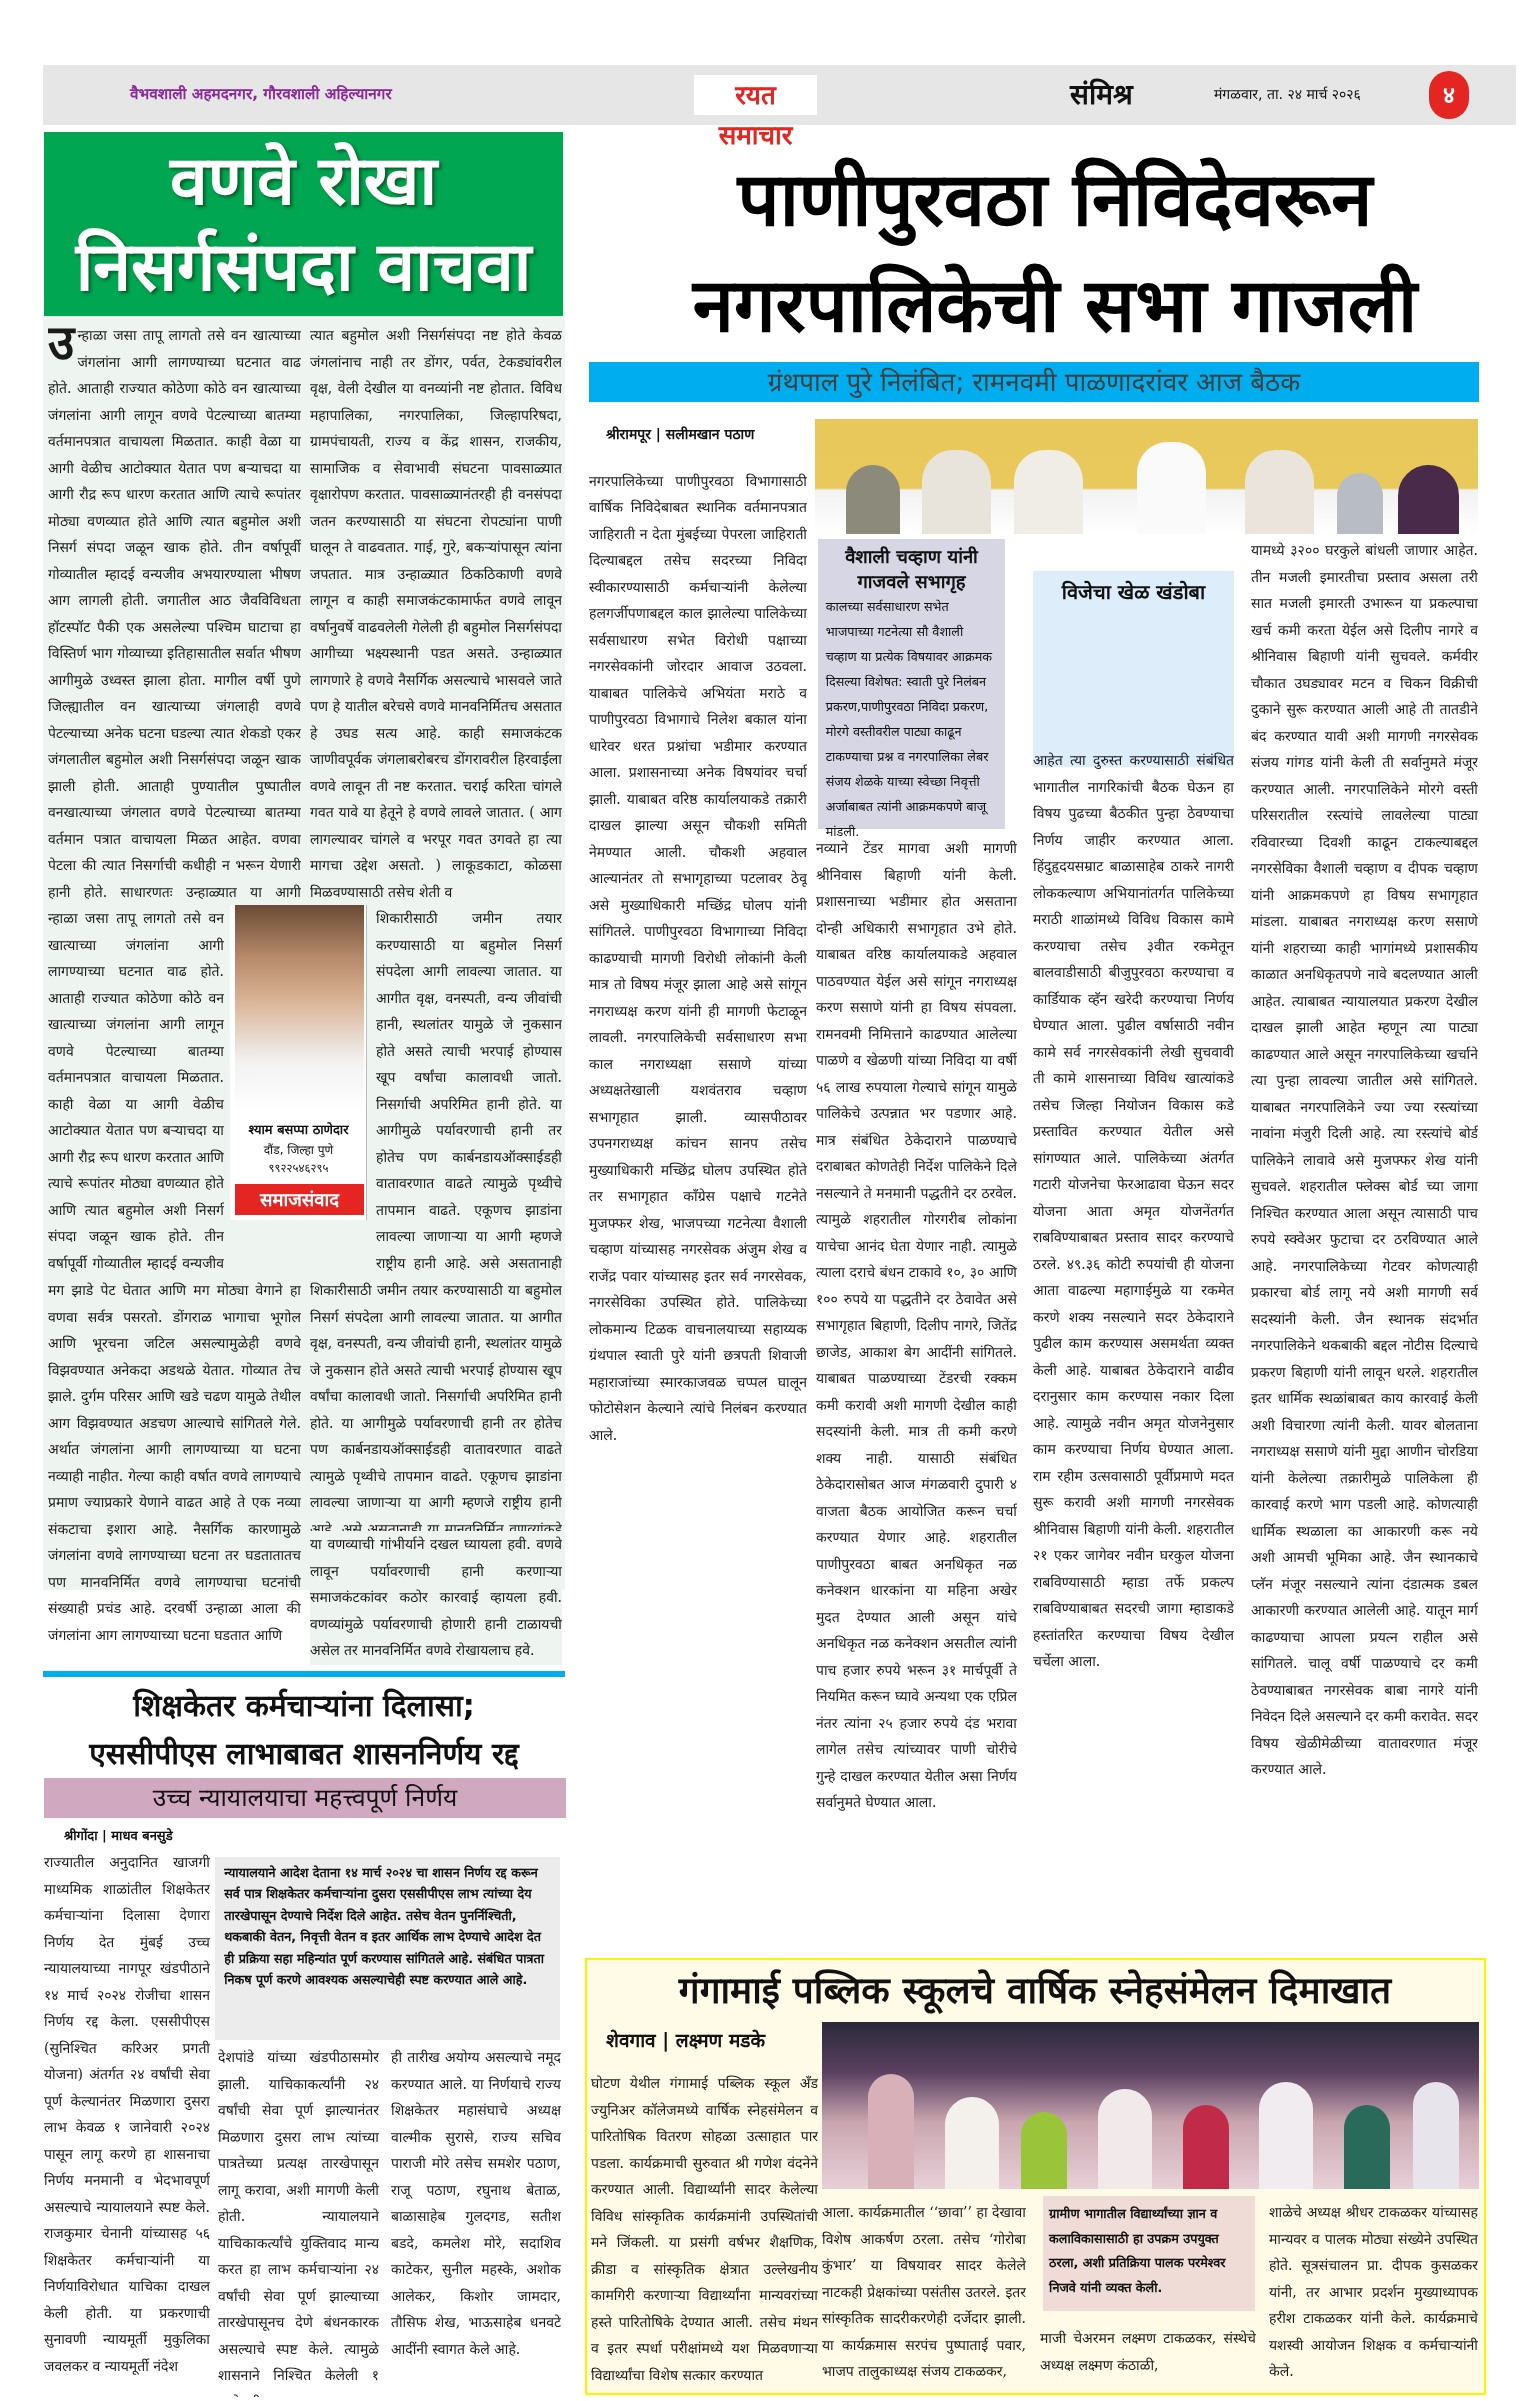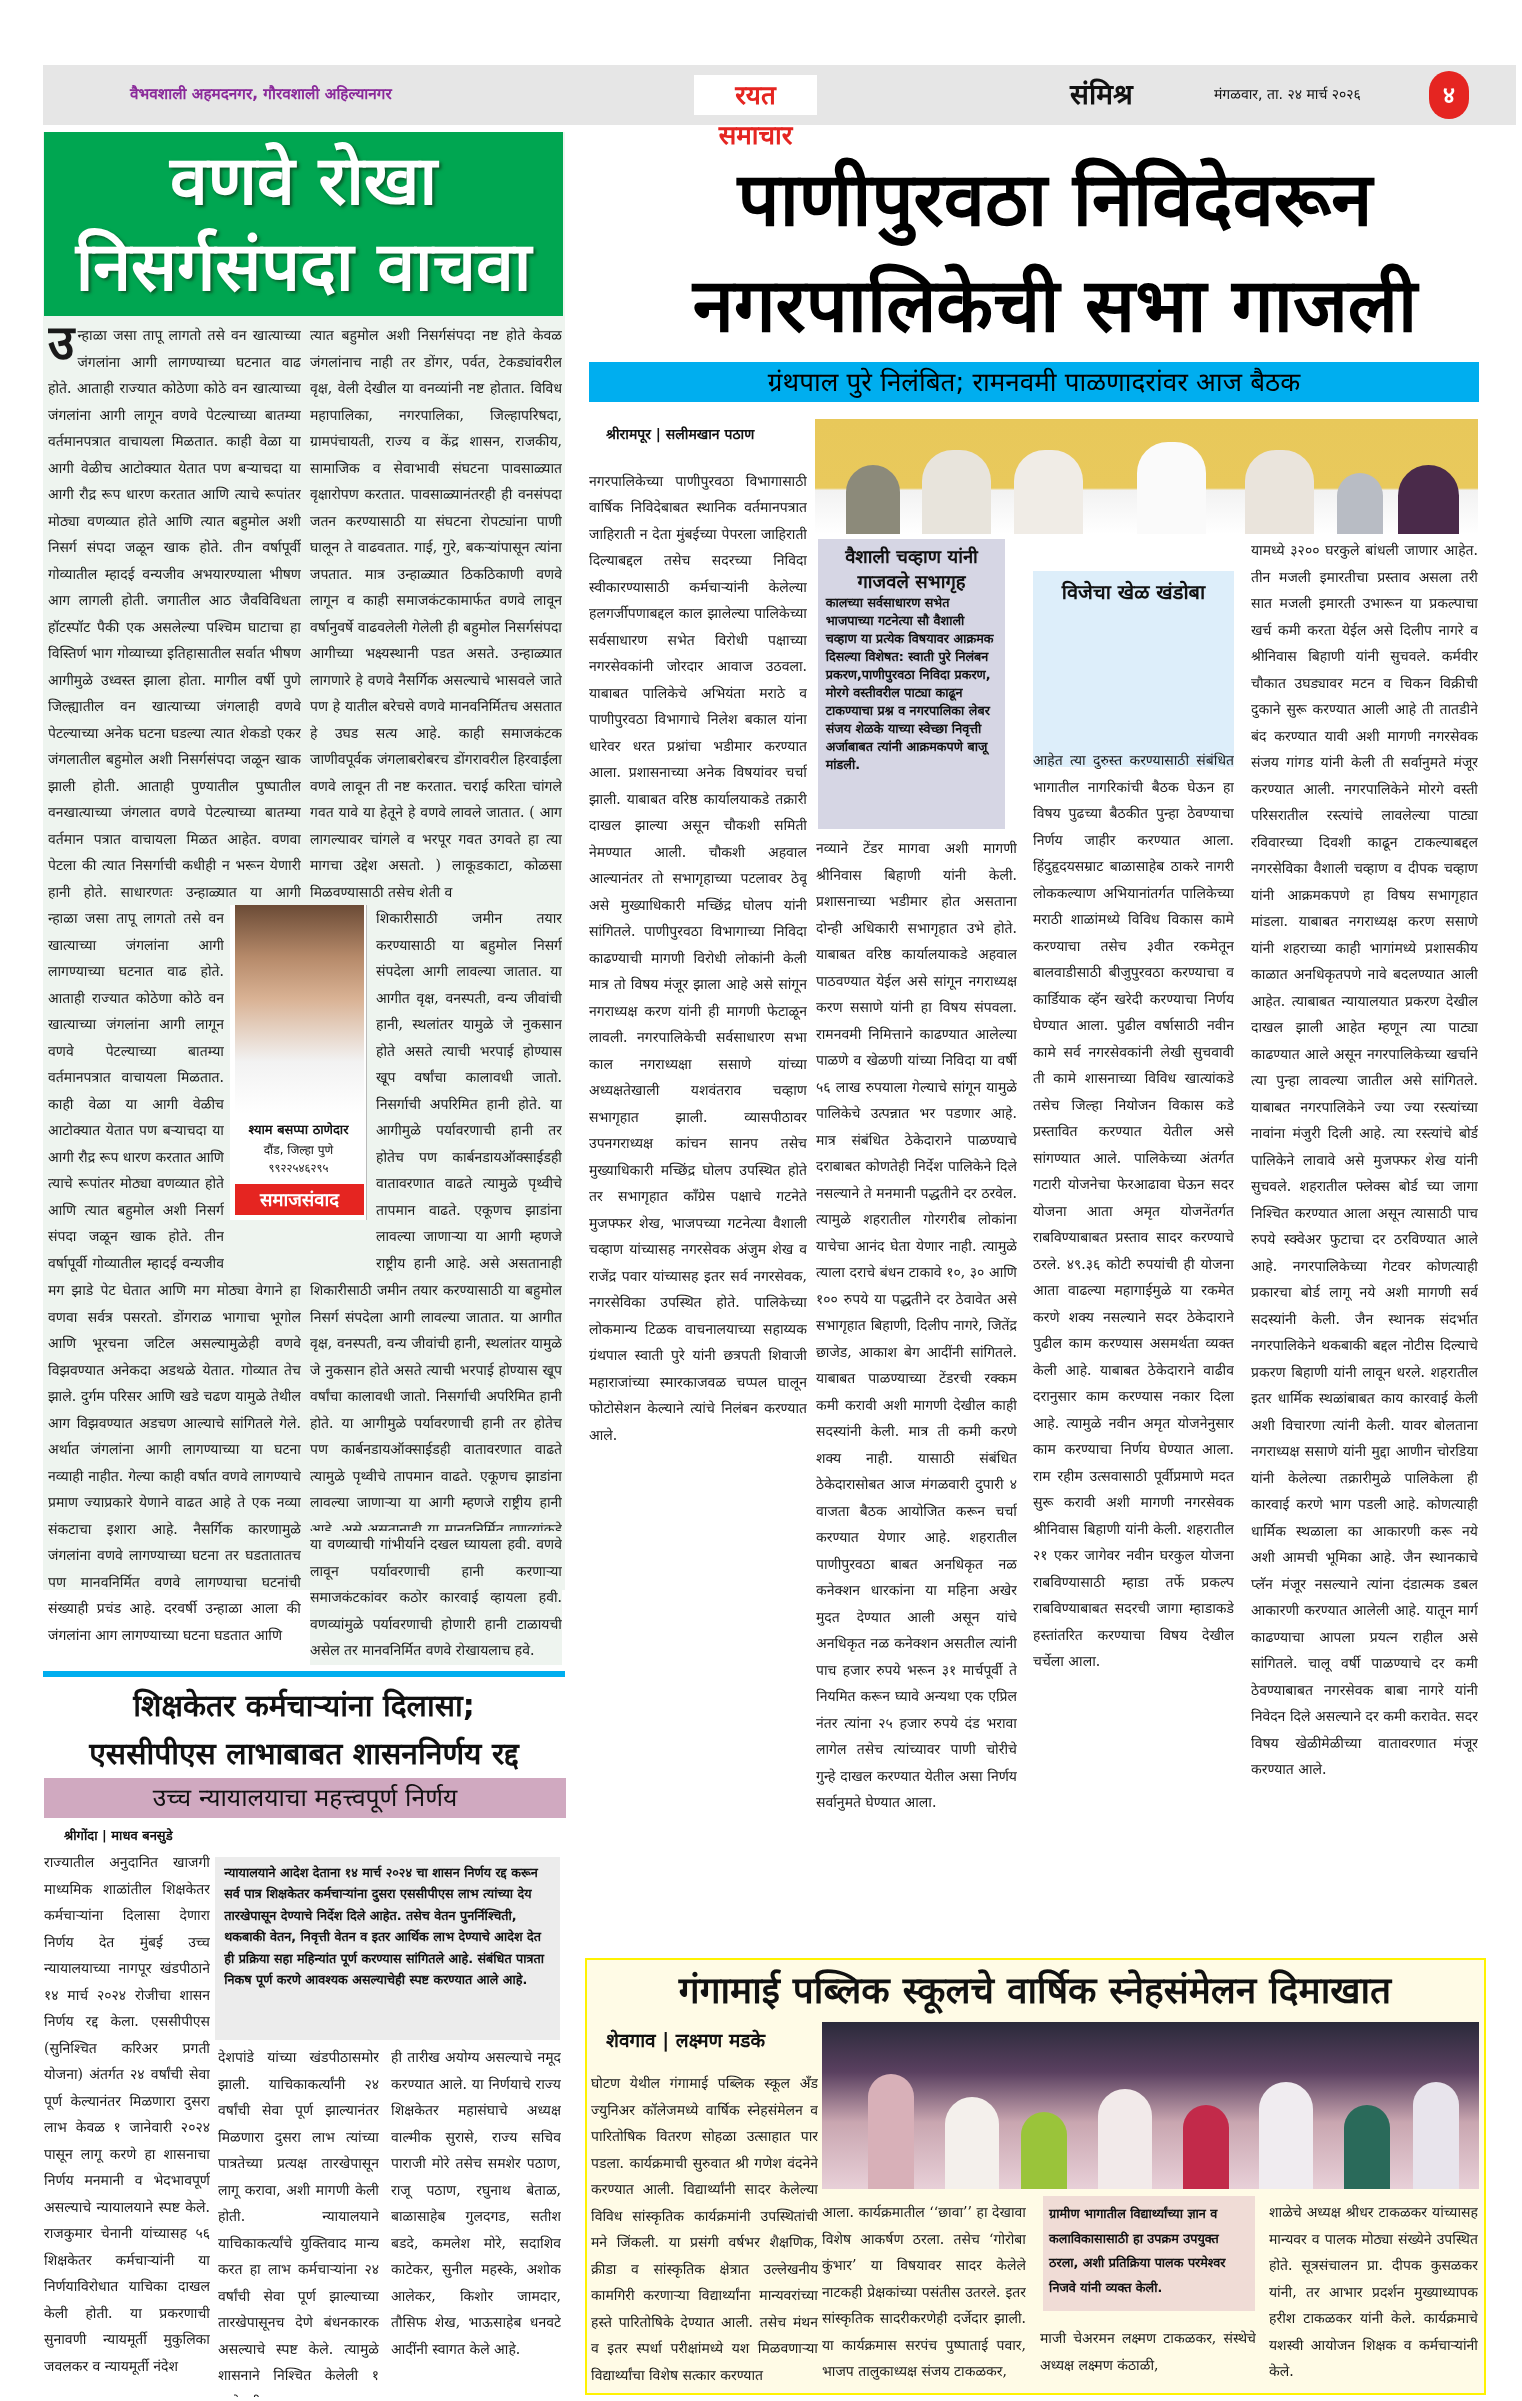--- a/index.html
+++ b/index.html
@@ -26,27 +26,27 @@
   #author-card { left: 230px; top: 905px; width: 137px; height: 315px; border-right: 1.5px solid #bbb; background: #fff; }
   #author-photo { left: 235px; top: 905px; width: 129px; height: 209px; background: linear-gradient(180deg,#6b4b36 0%,#b68a6a 25%,#d9b294 45%,#f2f2f2 75%,#ffffff 100%); }
   #author-name { left: 230px; top: 1120px; width: 137px; text-align: center; font-weight: bold; font-size: 13px; }
   #author-place { left: 230px; top: 1141px; width: 137px; text-align: center; font-size: 12px; }
   #author-phone { left: 230px; top: 1160px; width: 137px; text-align: center; font-size: 11.5px; }
   #column-badge { left: 235px; top: 1184px; width: 129px; height: 31px; background: #e52521; color: #fff; text-align: center; font-weight: bold; font-size: 18.4px; line-height: 31px; }
   #forest-rule { left: 43px; top: 1671px; width: 522px; height: 6.1px; background: #00aeef; }
 
   
   #main-headline { left: 591px; top: 146px; width: 928px; text-align: center; font-weight: bold; font-size: 74px; line-height: 106px; color: #000; }
-  #main-subhead { left: 589px; top: 362px; width: 890px; height: 40px; background: #00aeef; color: #000000; text-align: center; font-size: 26px; line-height: 40px; }
+  #main-subhead { left: 589px; top: 362px; width: 890px; height: 40px; background: #00aeef; color: #404040; text-align: center; font-size: 26px; line-height: 40px; }
   #meeting-photo { left: 815px; top: 419px; width: 663px; height: 115px; background: linear-gradient(180deg,#e8c85a 0%,#e9c95c 60%,#f2f2f2 62%,#ffffff 100%); }
   .photo-figure { position: absolute; bottom: 0; border-radius: 31px 31px 0 0; }
   #dateline-main { left: 606px; top: 424px; font-weight: bold; font-size: 14px; }
   #sidebar-vaishali { left: 818px; top: 539px; width: 187px; height: 290px; background: #d6d6e4; padding: 6.1px 7.7px; }
   #sidebar-vaishali h3 { font-size: 18.4px; text-align: center; line-height: 24.6px; }
-  #sidebar-vaishali p { font-size: 12.7px; line-height: 18px; font-weight: bold; }
+  #sidebar-vaishali p { font-size: 12.7px; line-height: 25px; font-weight: normal; }
   #sidebar-vijecha { left: 1033px; top: 545px; width: 201px; height: 196px; background: #ddeefa; padding: 7.7px 7.7px; margin-top: 26px; }
   #sidebar-vijecha h3 { font-size: 20px; text-align: center; line-height: 26px; }
   #sidebar-vijecha p { font-size: 12.7px; line-height: 21px; font-weight: bold; }
 
   
   #edu-headline { left: 43px; top: 1682px; width: 522px; text-align: center; font-weight: bold; font-size: 30px; line-height: 48px; }
   #edu-subhead { left: 44px; top: 1778px; width: 522px; height: 40px; background: #d0a9c0; text-align: center; font-size: 24.6px; line-height: 40px; }
   #edu-dateline { left: 64px; top: 1826px; font-weight: bold; font-size: 13px; }
   #edu-callout { left: 215px; top: 1857px; width: 345px; height: 183px; background: #ececec; padding: 4.6px 9.2px; font-weight: bold; font-size: 12.7px; line-height: 21.5px; }
 

